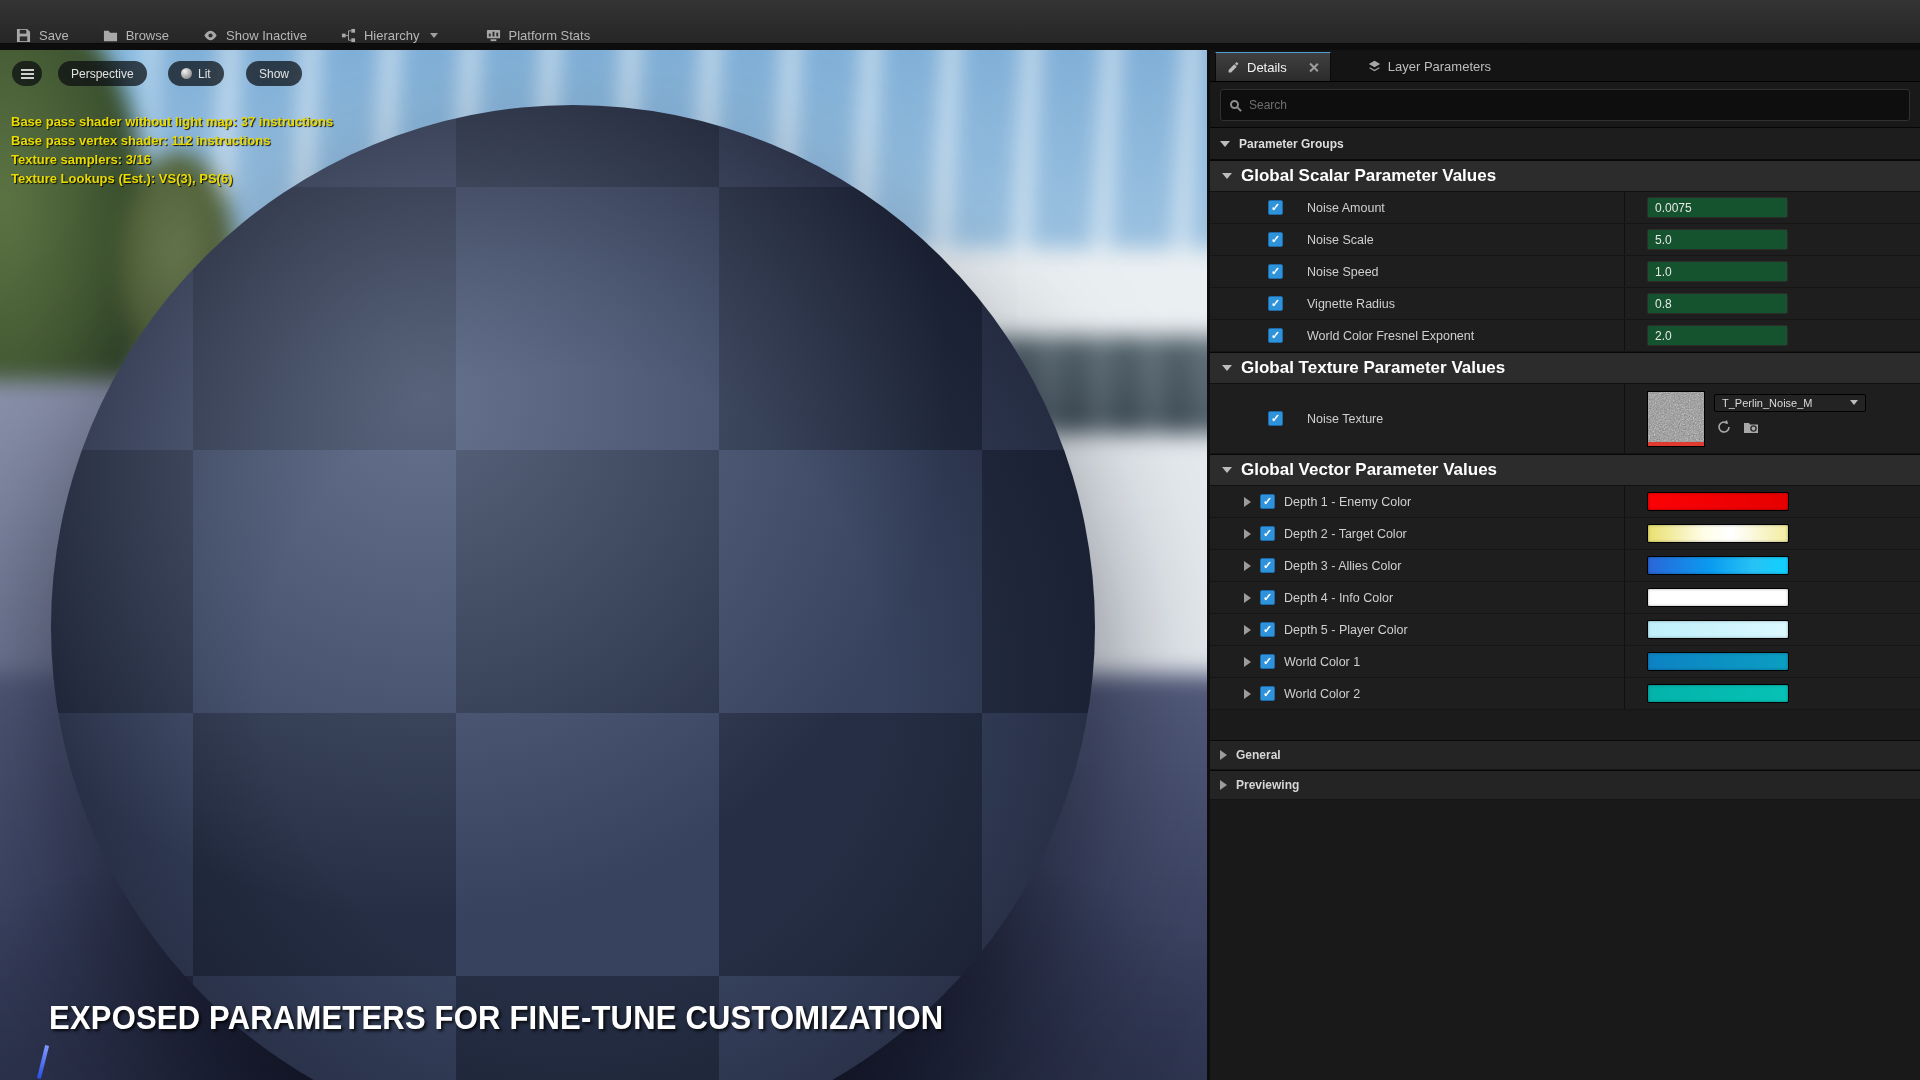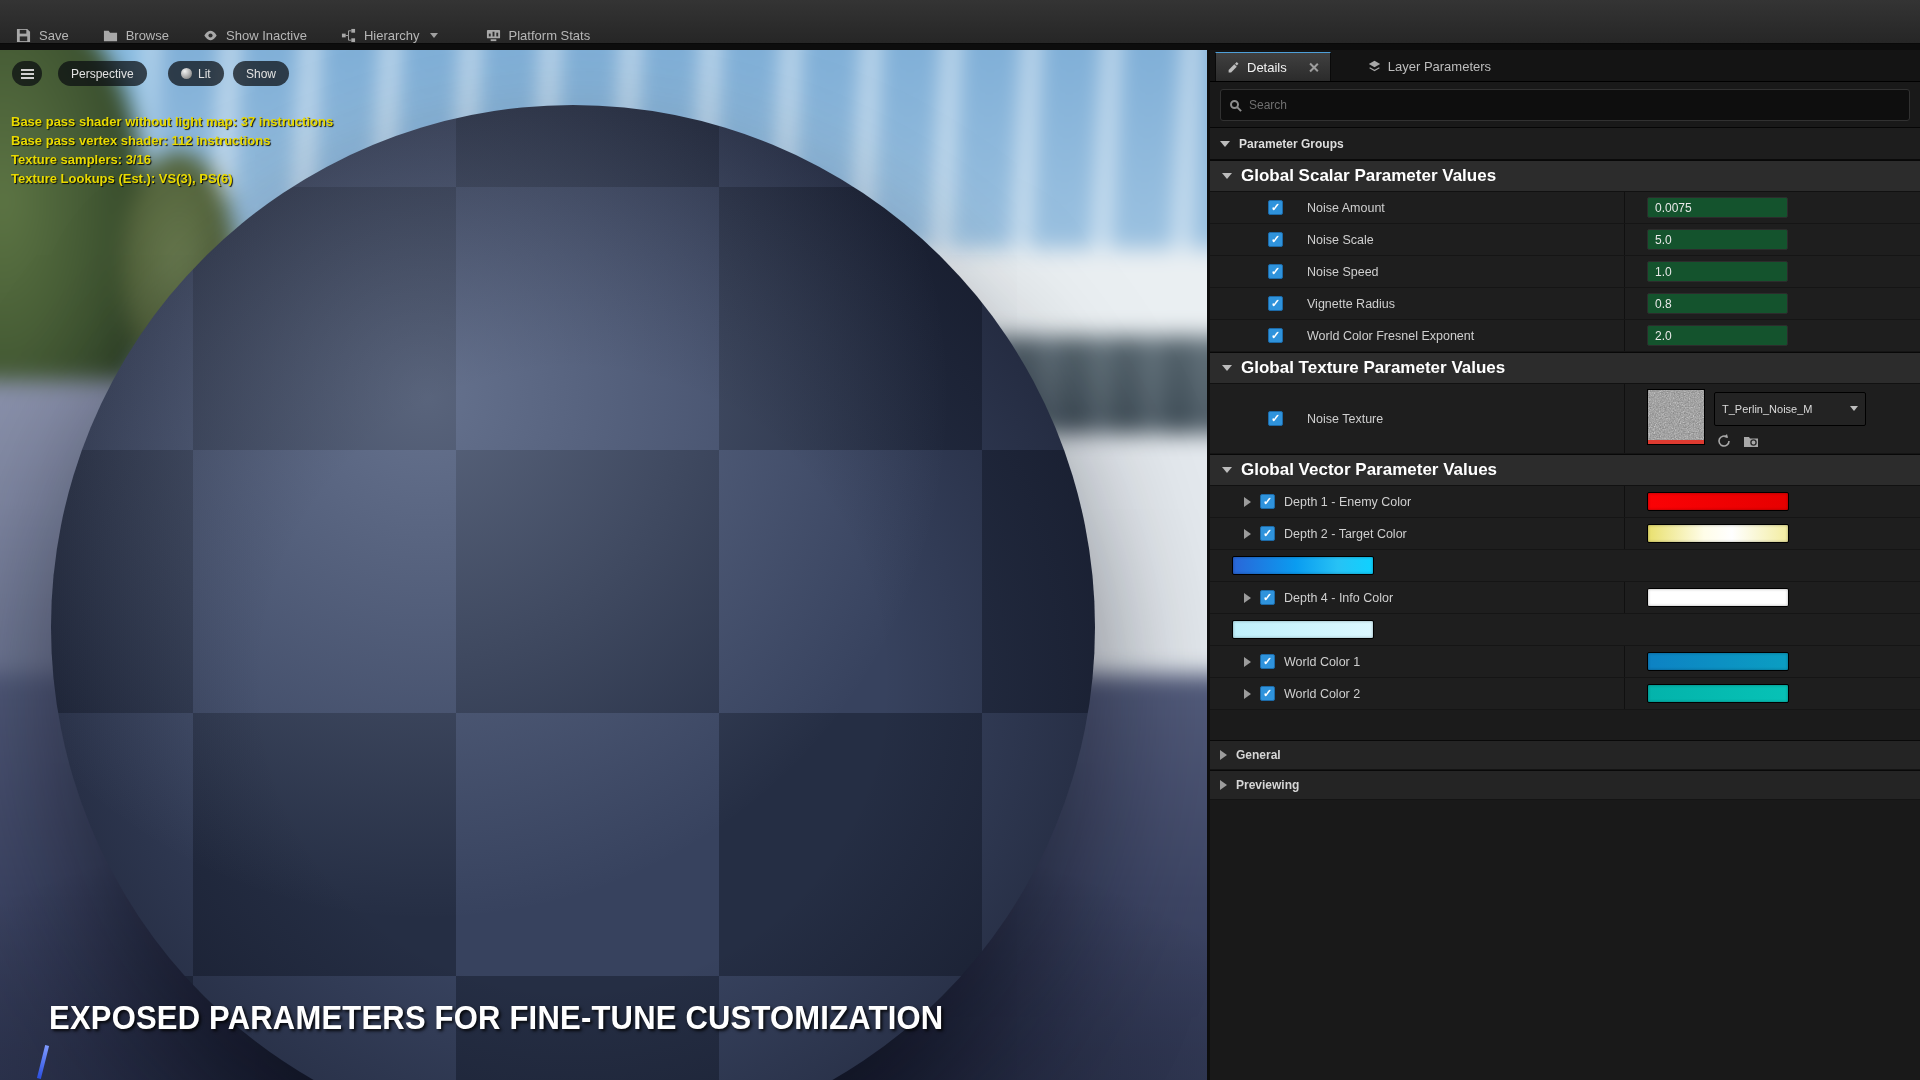--- a/index.html
+++ b/index.html
@@ -111,21 +111,21 @@
                  border-radius:2px; color:#e8e8e8; font-size:12px; padding:0 7px; outline:none;
                  font-family:"Liberation Sans", sans-serif; }
   .swatch { width:142px; height:19px; margin-left:22px; border:1px solid #000; border-radius:2px;
             box-shadow:inset 0 0 3px rgba(0,0,0,0.35); }
 
   .tex-cell { display:flex; gap:9px; margin-left:22px; align-items:flex-start; }
   .thumb { width:58px; height:56px; border:1px solid #000; position:relative; overflow:hidden; background:#8a8a8a; flex:none; }
   .thumb svg { display:block; }
   .thumb-bar { position:absolute; left:0; bottom:0; width:100%; height:4px; background:#df3b31; }
   .tex-right { display:flex; flex-direction:column; gap:7px; padding-top:3px; }
-  .asset-dd { width:152px; height:34px; background:#232323; border:1px solid #000; border-radius:2px;
+  .asset-dd { width:152px; height:18px; background:#232323; border:1px solid #000; border-radius:2px;
               display:flex; align-items:center; justify-content:space-between; padding:0 7px;
               color:#dadada; font-size:11px; }
   .dd-caret { width:0; height:0; border-left:4px solid transparent; border-right:4px solid transparent;
               border-top:5px solid #bdbdbd; }
   .tex-icons { display:flex; gap:11px; padding-left:2px; }
 
   .spacer-row { height:30px; background:#1b1b1b; }
   .section-row { height:30px; background:#242424; border-top:1px solid #090909; border-bottom:1px solid #141414;
                  display:flex; align-items:center; gap:9px; padding-left:10px;
                  color:#d6d6d6; font-weight:bold; font-size:12px; }
@@ -197,21 +197,21 @@
   <div class="vp-burger">
     <span class="burger-bars"></span>
   </div>
   <div class="vp-pill" style="left:58px;">
     <span>Perspective</span>
   </div>
   <div class="vp-pill" style="left:168px;">
     <span class="lit-dot"></span>
     <span>Lit</span>
   </div>
-  <div class="vp-pill" style="left:233px;">
+  <div class="vp-pill" style="left:246px;">
     <span>Show</span>
   </div>
 
   <div class="vp-stats">
     <div>Base pass shader without light map: 37 instructions</div>
     <div>Base pass vertex shader: 112 instructions</div>
     <div>Texture samplers: 3/16</div>
     <div>Texture Lookups (Est.): VS(3), PS(6)</div>
   </div>
 
@@ -361,35 +361,45 @@
     <div class="name-cell vector">
       <span class="tri-right"></span>
       <span class="checkbox"></span>
       <span class="plabel">Depth 2 - Target Color</span>
     </div>
     <div class="value-cell">
       <div class="swatch" style="background:linear-gradient(90deg,#e9e06e 0%,#fffde8 40%,#ffffff 60%,#f3eda0 100%)"></div>
     </div>
   </div>
   <div class="prow">
+    <div class="name-cell vector">
+      <span class="tri-right"></span>
+      <span class="checkbox"></span>
+      <span class="plabel">Depth 3 - Allies Color</span>
+    </div>
     <div class="value-cell">
       <div class="swatch" style="background:linear-gradient(90deg,#2a66d8 0%,#0a9cf0 45%,#27c2f5 75%,#0fd2ff 100%)"></div>
     </div>
   </div>
   <div class="prow">
     <div class="name-cell vector">
       <span class="tri-right"></span>
       <span class="checkbox"></span>
       <span class="plabel">Depth 4 - Info Color</span>
     </div>
     <div class="value-cell">
       <div class="swatch" style="background:#ffffff"></div>
     </div>
   </div>
   <div class="prow">
+    <div class="name-cell vector">
+      <span class="tri-right"></span>
+      <span class="checkbox"></span>
+      <span class="plabel">Depth 5 - Player Color</span>
+    </div>
     <div class="value-cell">
       <div class="swatch" style="background:linear-gradient(90deg,#bff0fb,#dcf8ff)"></div>
     </div>
   </div>
   <div class="prow">
     <div class="name-cell vector">
       <span class="tri-right"></span>
       <span class="checkbox"></span>
       <span class="plabel">World Color 1</span>
     </div>

